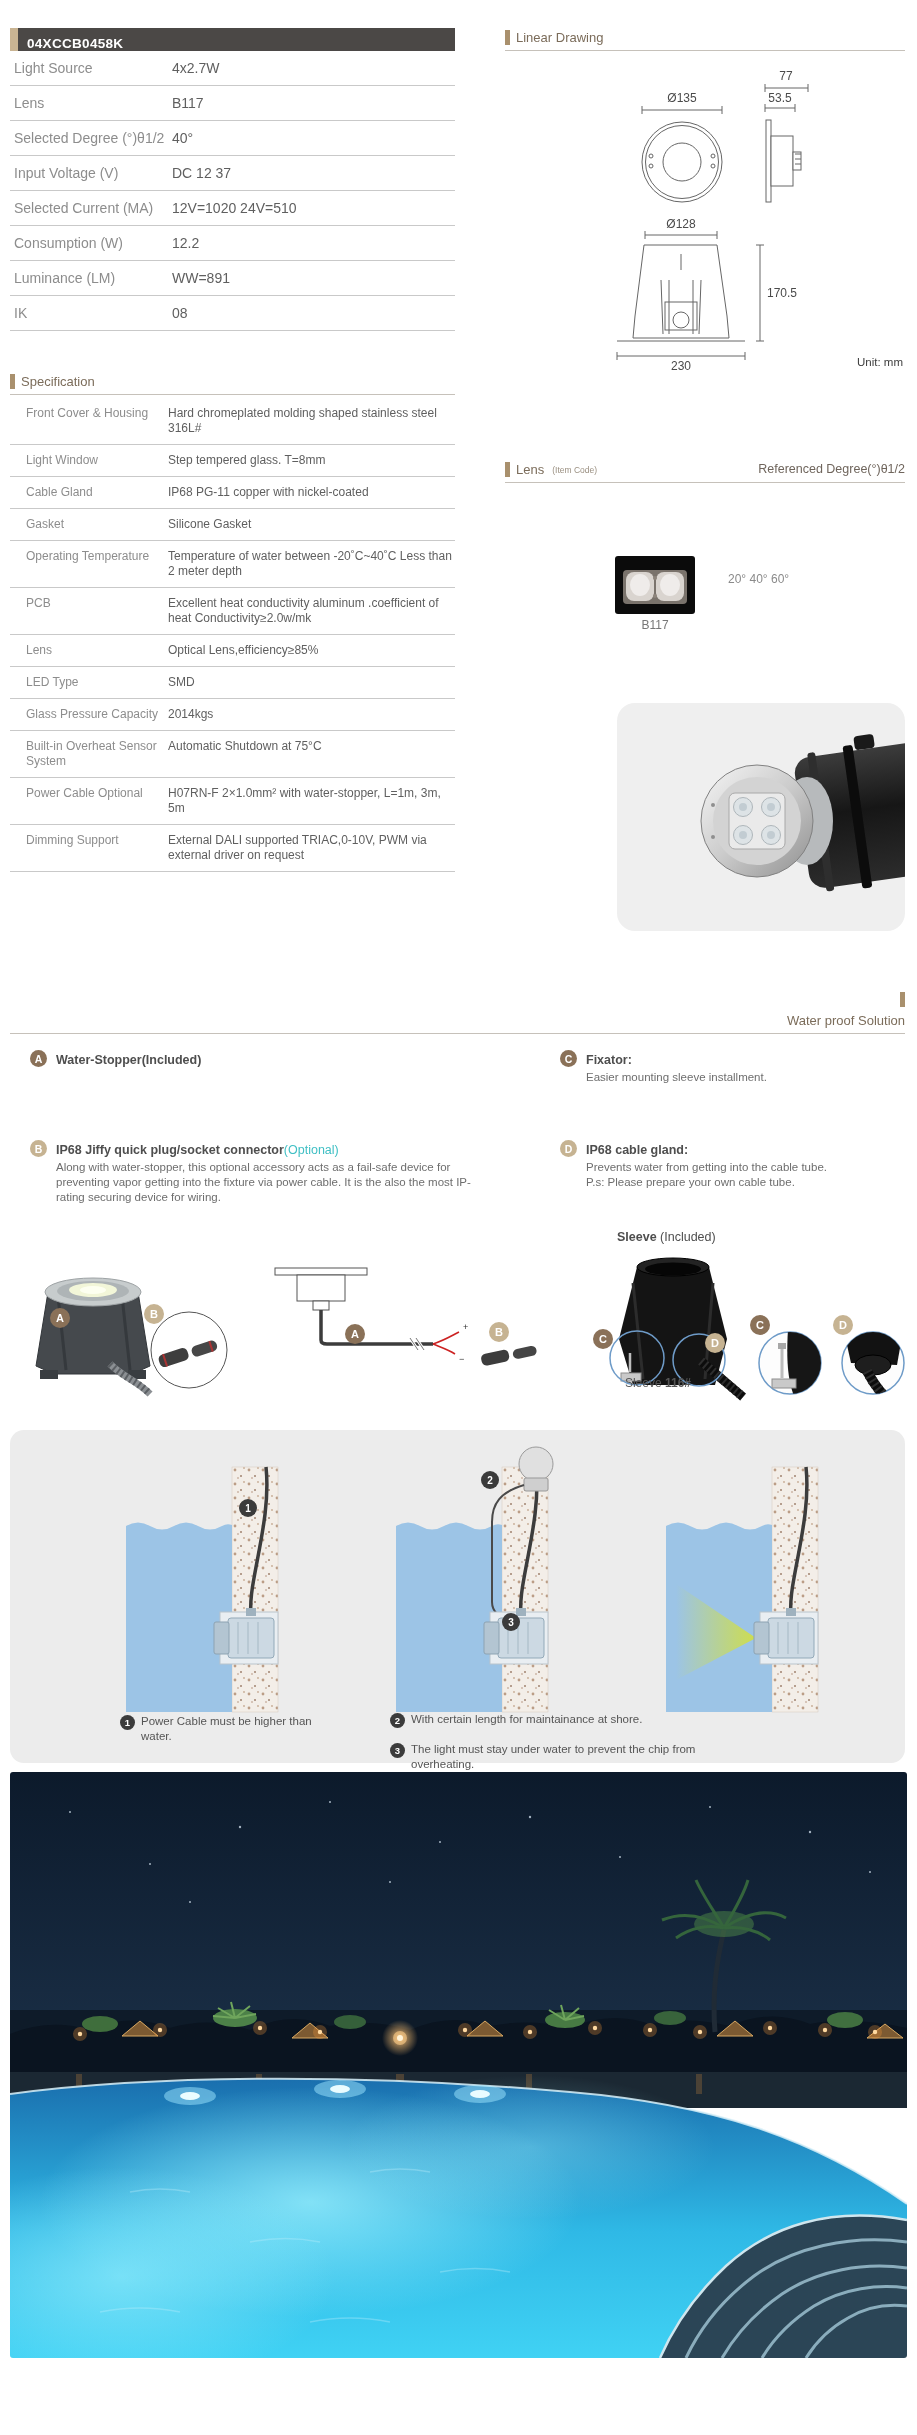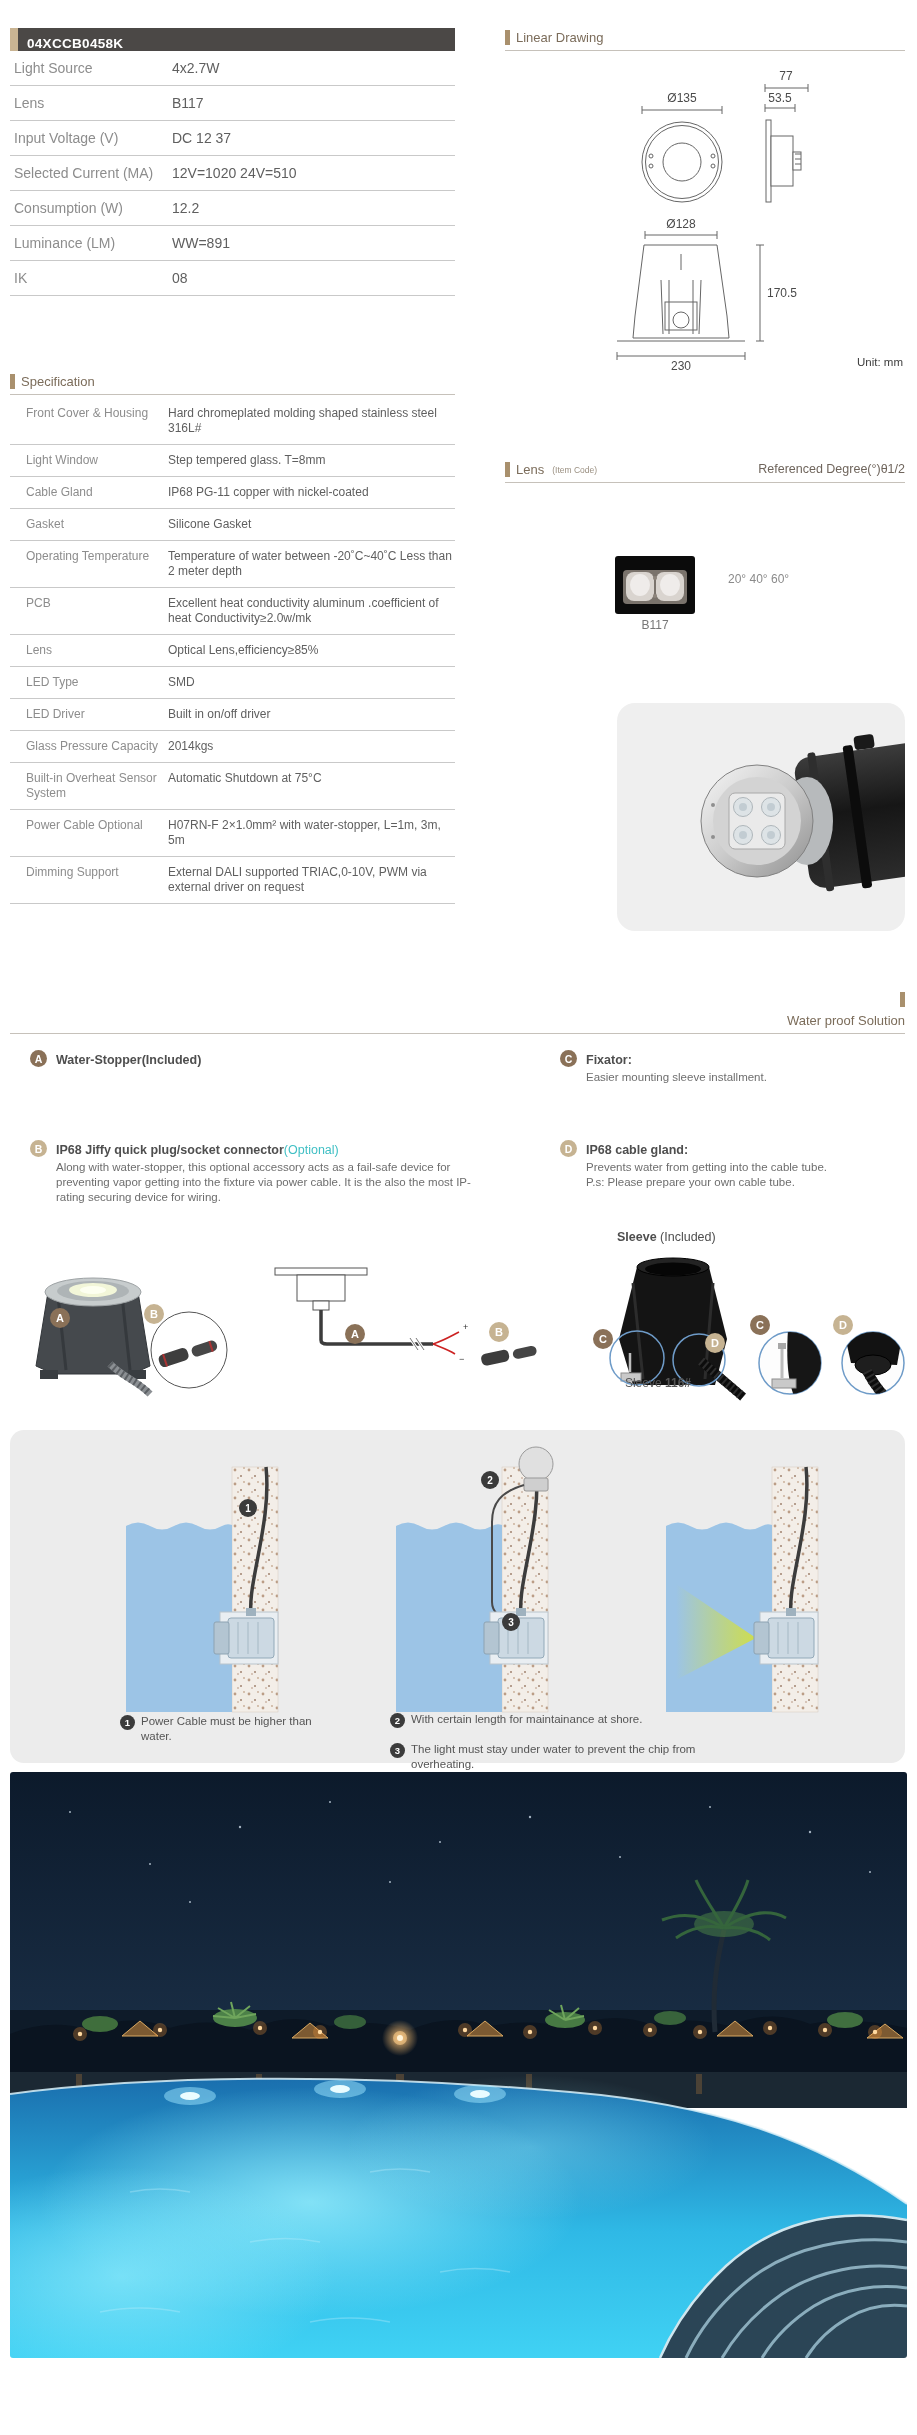--- a/index.html
+++ b/index.html
@@ -61,20 +61,24 @@
     </div>
     <div class="qrow">
         <span class="l">Light Source</span>
         <span class="v">4x2.7W</span>
       </div>
     <div class="qrow">
         <span class="l">Lens</span>
         <span class="v">B117</span>
       </div>
     <div class="qrow">
+        <span class="l">Selected Degree (°)θ1/2</span>
+        <span class="v">40°</span>
+      </div>
+    <div class="qrow">
         <span class="l">Input Voltage (V)</span>
         <span class="v">DC 12 37</span>
       </div>
     <div class="qrow">
         <span class="l">Selected Current (MA)</span>
         <span class="v">12V=1020 24V=510</span>
       </div>
     <div class="qrow">
         <span class="l">Consumption (W)</span>
         <span class="v">12.2</span>
@@ -180,24 +184,20 @@
         <span class="l">PCB</span>
         <span class="v">Excellent heat conductivity aluminum .coefficient of heat Conductivity≥2.0w/mk</span>
       </div>
     <div class="srow">
         <span class="l">Lens</span>
         <span class="v">Optical Lens,efficiency≥85%</span>
       </div>
     <div class="srow">
         <span class="l">LED Type</span>
         <span class="v">SMD</span>
-      </div>
-    <div class="srow">
-        <span class="l">LED Driver</span>
-        <span class="v">Built in on/off driver</span>
       </div>
     <div class="srow">
         <span class="l">Glass Pressure Capacity</span>
         <span class="v">2014kgs</span>
       </div>
     <div class="srow">
         <span class="l">Built-in Overheat Sensor System</span>
         <span class="v">Automatic Shutdown at 75°C</span>
       </div>
     <div class="srow">

